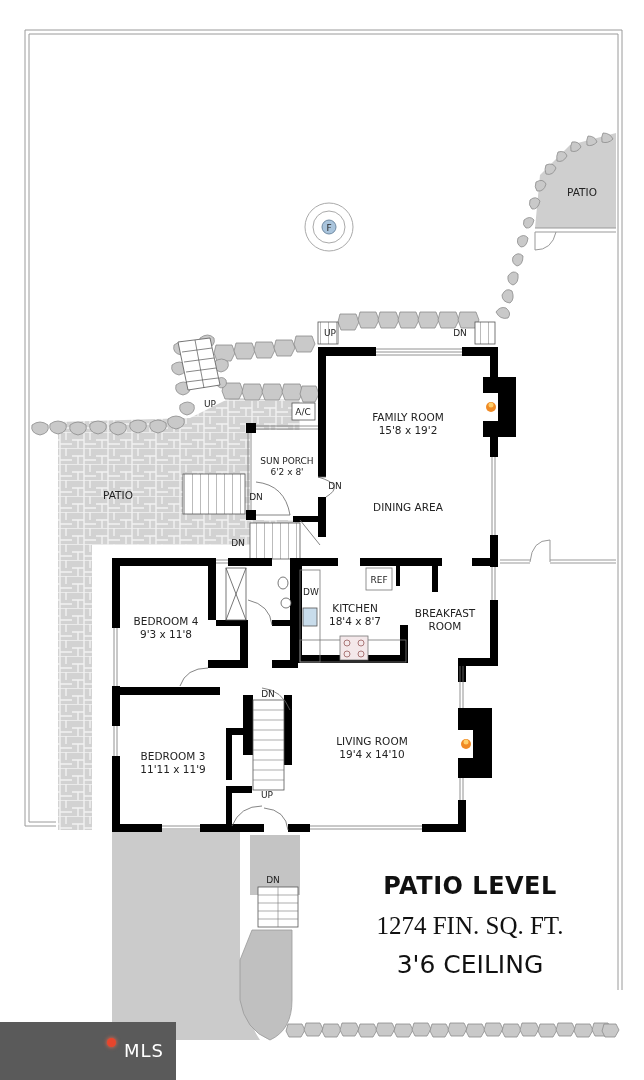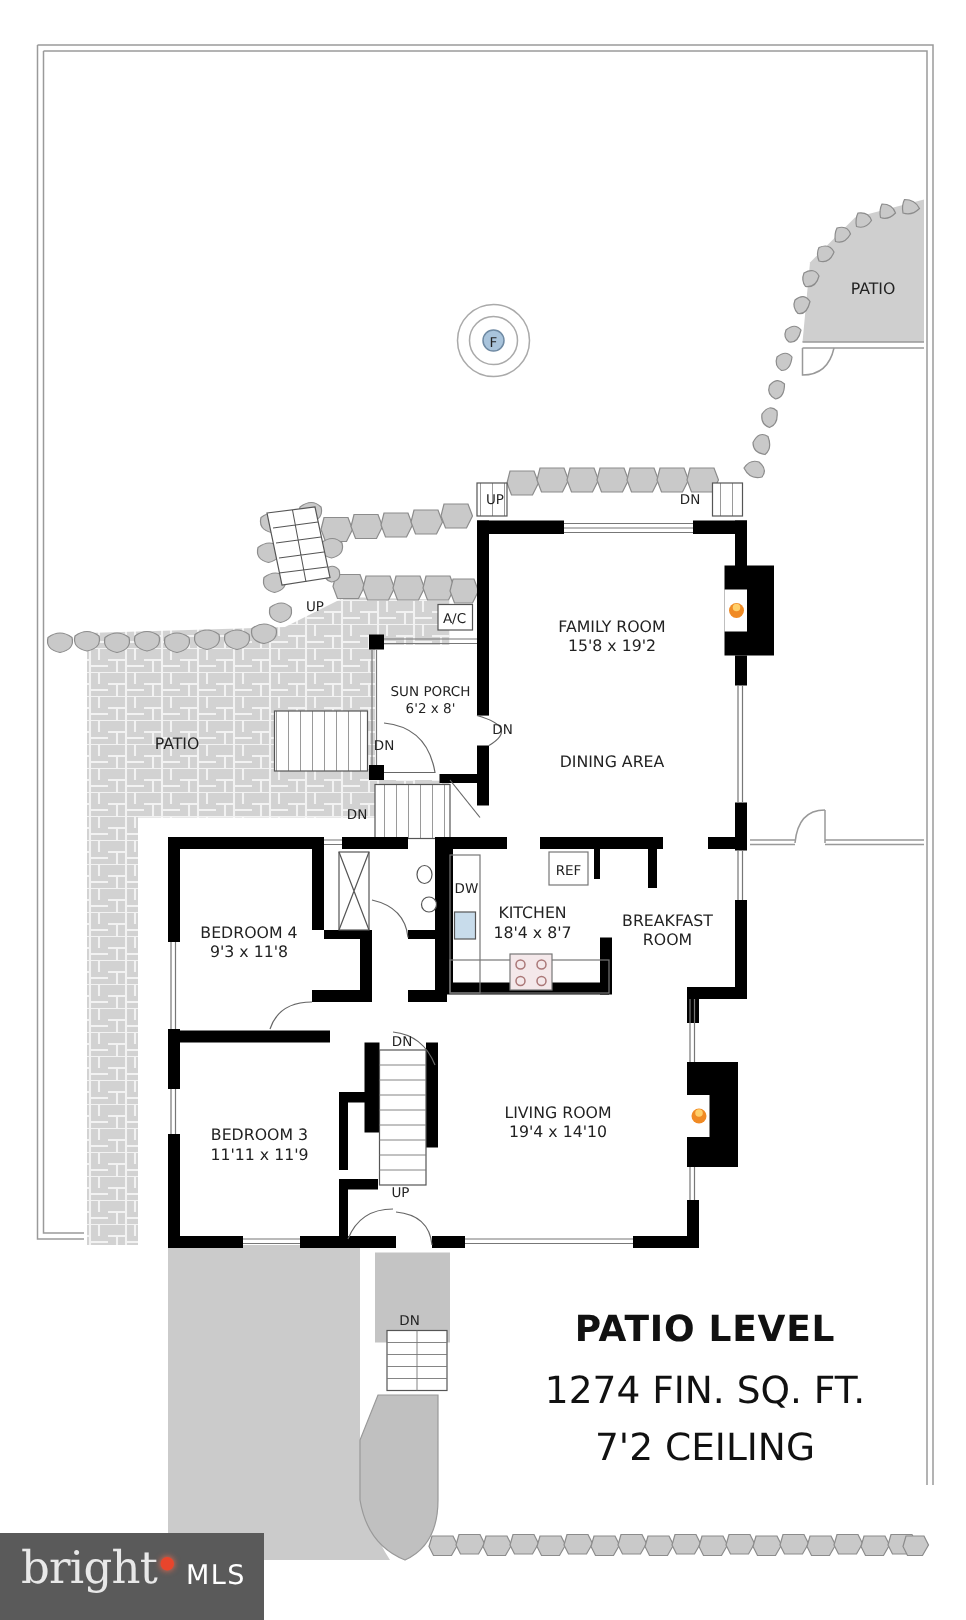--- a/index.html
+++ b/index.html
@@ -4,21 +4,21 @@
 <style>
   html,body{margin:0;padding:0;background:#fff;}
   body{width:644px;height:1080px;position:relative;overflow:hidden;font-family:"DejaVu Sans","Liberation Sans",sans-serif;}
   svg{position:absolute;left:0;top:0;}
   .lbl{font-family:"DejaVu Sans","Liberation Sans",sans-serif;fill:#222;}
   .room{font-size:10.5px;}
   .dim{font-size:10.5px;}
   .small{font-size:9px;}
   .title{position:absolute;left:340px;width:260px;text-align:center;color:#111;font-family:"DejaVu Sans","Liberation Sans",sans-serif;}
   .t1{top:872px;font-size:24px;font-weight:bold;letter-spacing:0.5px;}
-  .t2{top:912px;font-size:25px;}
+  .t2{top:912px;font-size:25px;font-family:Liberation Serif, serif;}
   .t3{top:950px;font-size:25px;}
   .logo{position:absolute;left:0;top:1022px;width:176px;height:58px;background:#5a5a5a;}
   .logo .b{position:absolute;left:14px;top:6px;font-family:"DejaVu Serif","Liberation Serif",serif;font-size:30px;color:#e8e8e8;letter-spacing:-0.5px;}
   .logo .m{position:absolute;left:124px;top:18px;font-size:18px;color:#ffffff;font-family:"DejaVu Sans","Liberation Sans",sans-serif;letter-spacing:1px;}
   .logo .dot{position:absolute;left:107px;top:16px;width:9px;height:9px;border-radius:50%;background:#e8452c;box-shadow:0 0 4px #ff6a4a;}
 </style>
 </head>
 <body>
 
 <svg width="644" height="1080" viewBox="0 0 644 1080">
@@ -309,19 +309,18 @@
     <text x="335" y="489" text-anchor="middle" class="lbl small">DN</text>
     <text x="238" y="546" text-anchor="middle" class="lbl small">DN</text>
     <text x="268" y="697" text-anchor="middle" class="lbl small">DN</text>
     <text x="267" y="798" text-anchor="middle" class="lbl small">UP</text>
     <text x="273" y="883" text-anchor="middle" class="lbl small">DN</text>
   </g>
 </svg>
 
 <div class="title t1">PATIO LEVEL</div>
 <div class="title t2">1274 FIN. SQ. FT.</div>
-<div class="title t3">7'2 CEILING</div>
+<div class="title t3">3'6 CEILING</div>
 
 <div class="logo">
-  <span class="b">bright</span>
   <span class="dot"></span>
   <span class="m">MLS</span>
 </div>
 
 </body></html>

